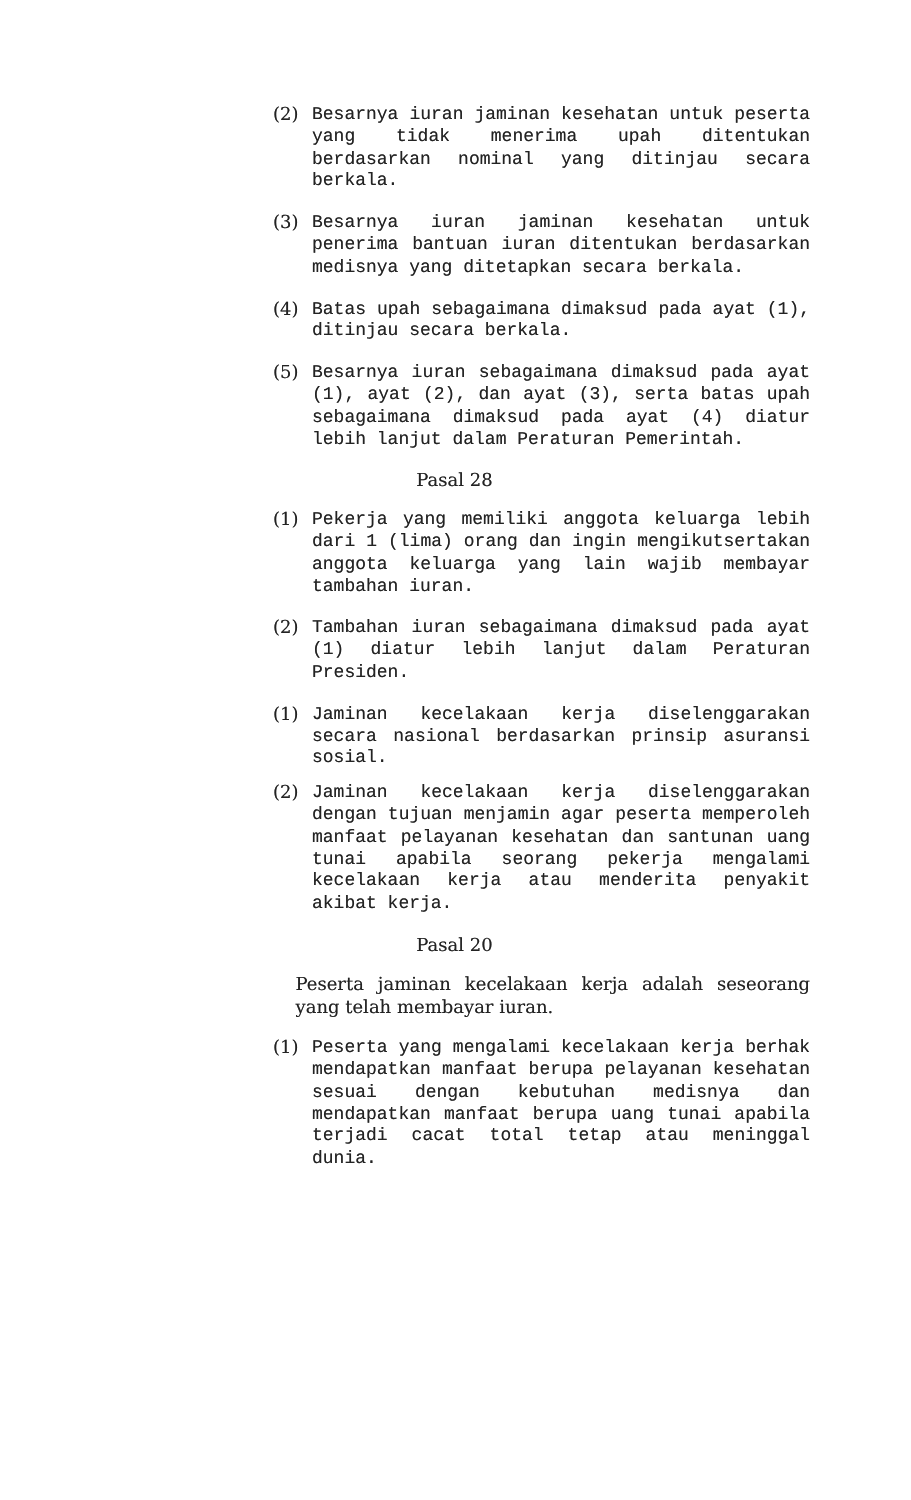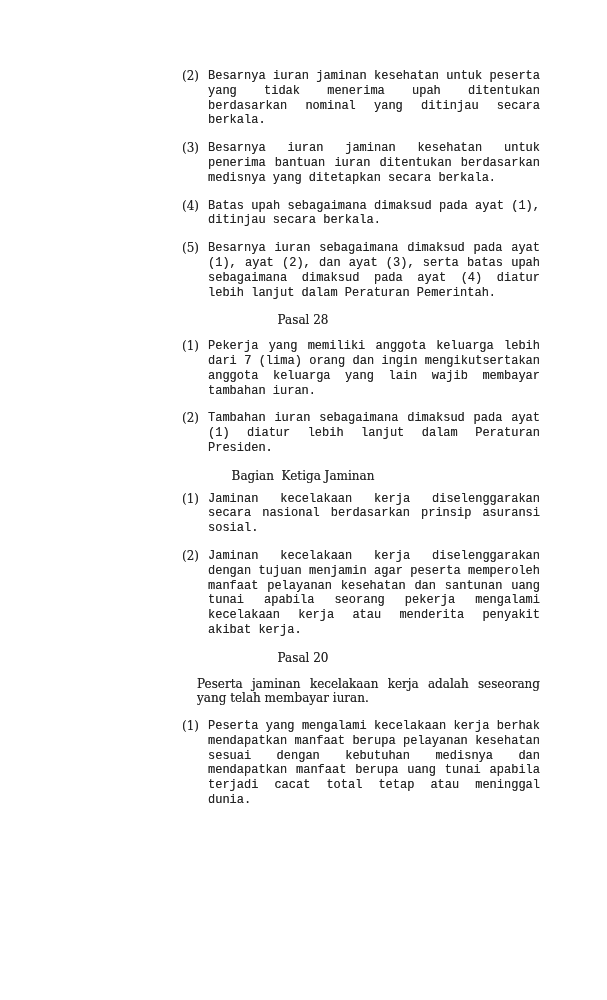--- a/index.html
+++ b/index.html
@@ -87,31 +87,28 @@
     <span class="num">(5)</span>
     <span class="txt text-slot">Besarnya iuran sebagaimana dimaksud pada ayat (1), ayat (2), dan ayat (3), serta batas upah sebagaimana dimaksud pada ayat (4) diatur lebih lanjut dalam Peraturan Pemerintah.</span>
   </div>
 
   <div class="block heading">
     <span class="heading-text text-slot">Pasal 28</span>
   </div>
 
   <div class="block numbered">
     <span class="num">(1)</span>
-    <span class="txt text-slot">Pekerja yang memiliki anggota keluarga lebih dari 7 (lima) orang dan ingin mengikutsertakan anggota keluarga yang lain wajib membayar tambahan iuran.</span>
+    <span class="txt text-slot">Pekerja yang memiliki anggota keluarga lebih dari 1 (lima) orang dan ingin mengikutsertakan anggota keluarga yang lain wajib membayar tambahan iuran.</span>
   </div>
 
   <div class="block numbered">
     <span class="num">(2)</span>
     <span class="txt text-slot">Tambahan iuran sebagaimana dimaksud pada ayat (1) diatur lebih lanjut dalam Peraturan Presiden.</span>
   </div>
 
-  <div class="block heading">
-    <span class="heading-text text-slot">Bagian  Ketiga Jaminan</span>
-  </div>
 
 
   <div class="block numbered">
     <span class="num">(1)</span>
     <span class="txt text-slot">Jaminan kecelakaan kerja diselenggarakan secara nasional berdasarkan prinsip asuransi sosial.</span>
   </div>
 
   <div class="block numbered">
     <span class="num">(2)</span>
     <span class="txt text-slot">Jaminan kecelakaan kerja diselenggarakan dengan tujuan menjamin agar peserta memperoleh manfaat pelayanan kesehatan dan santunan uang tunai apabila seorang pekerja mengalami kecelakaan kerja atau menderita penyakit akibat kerja.</span>

